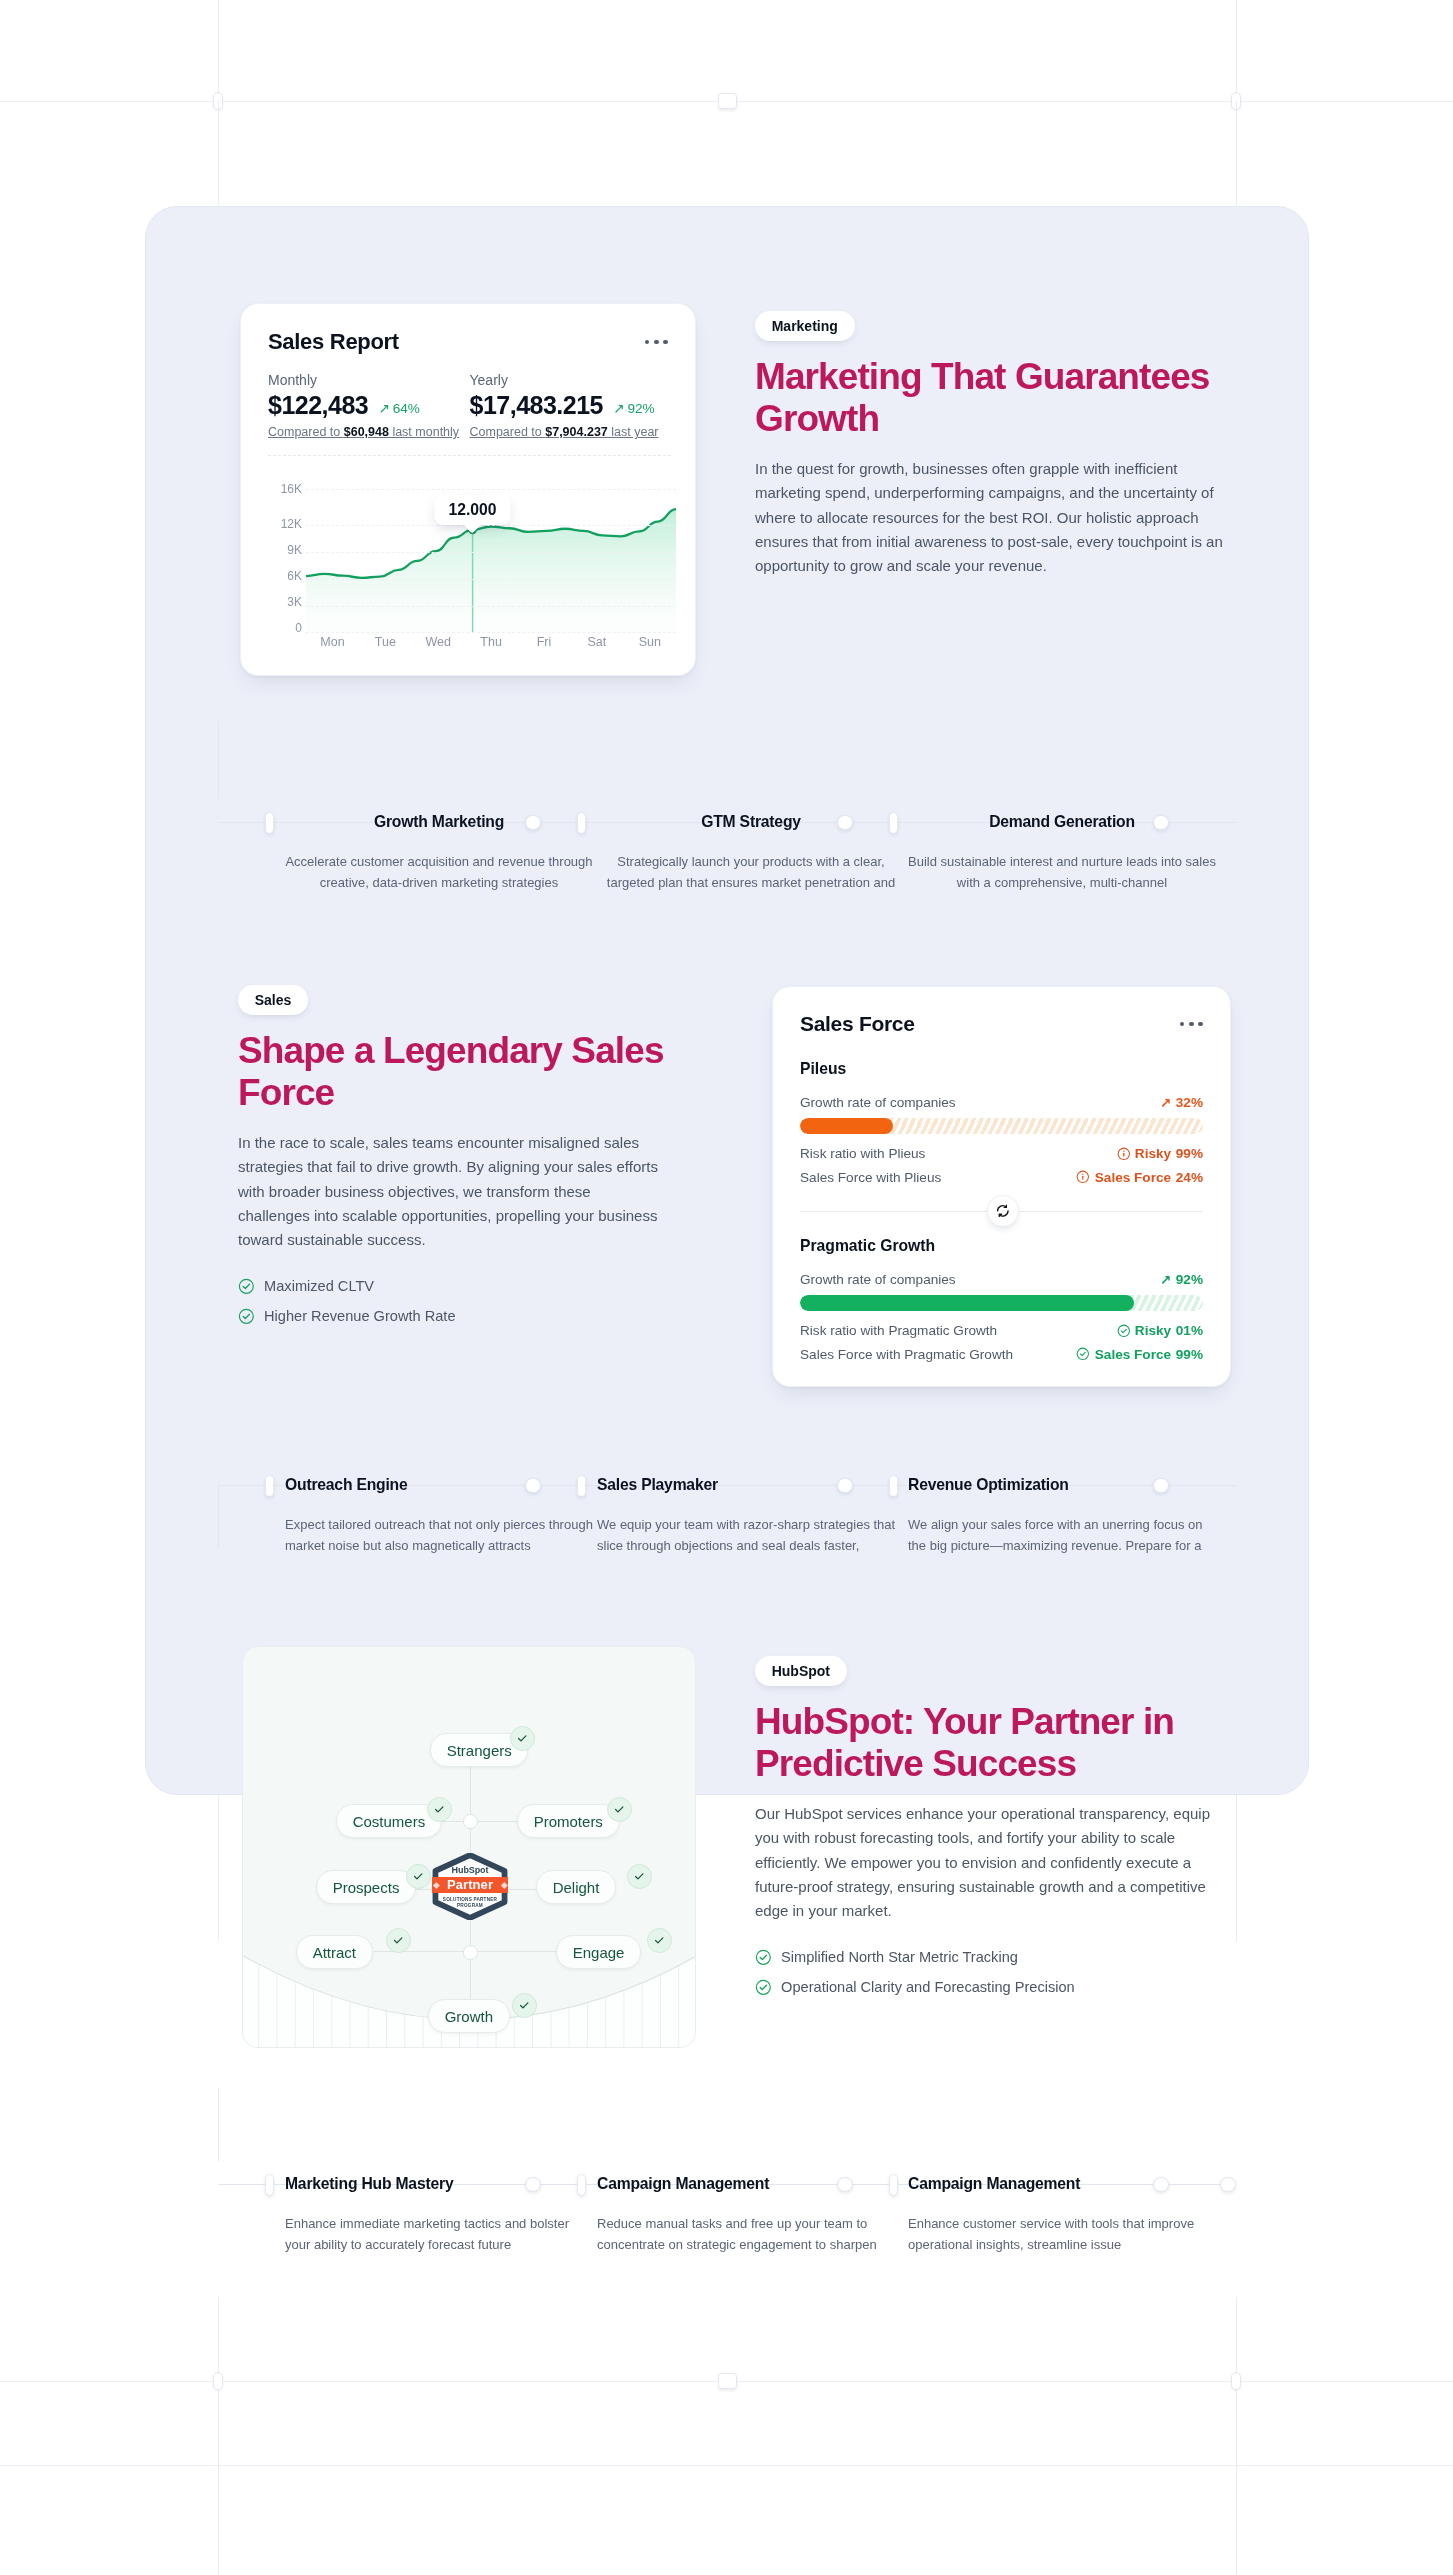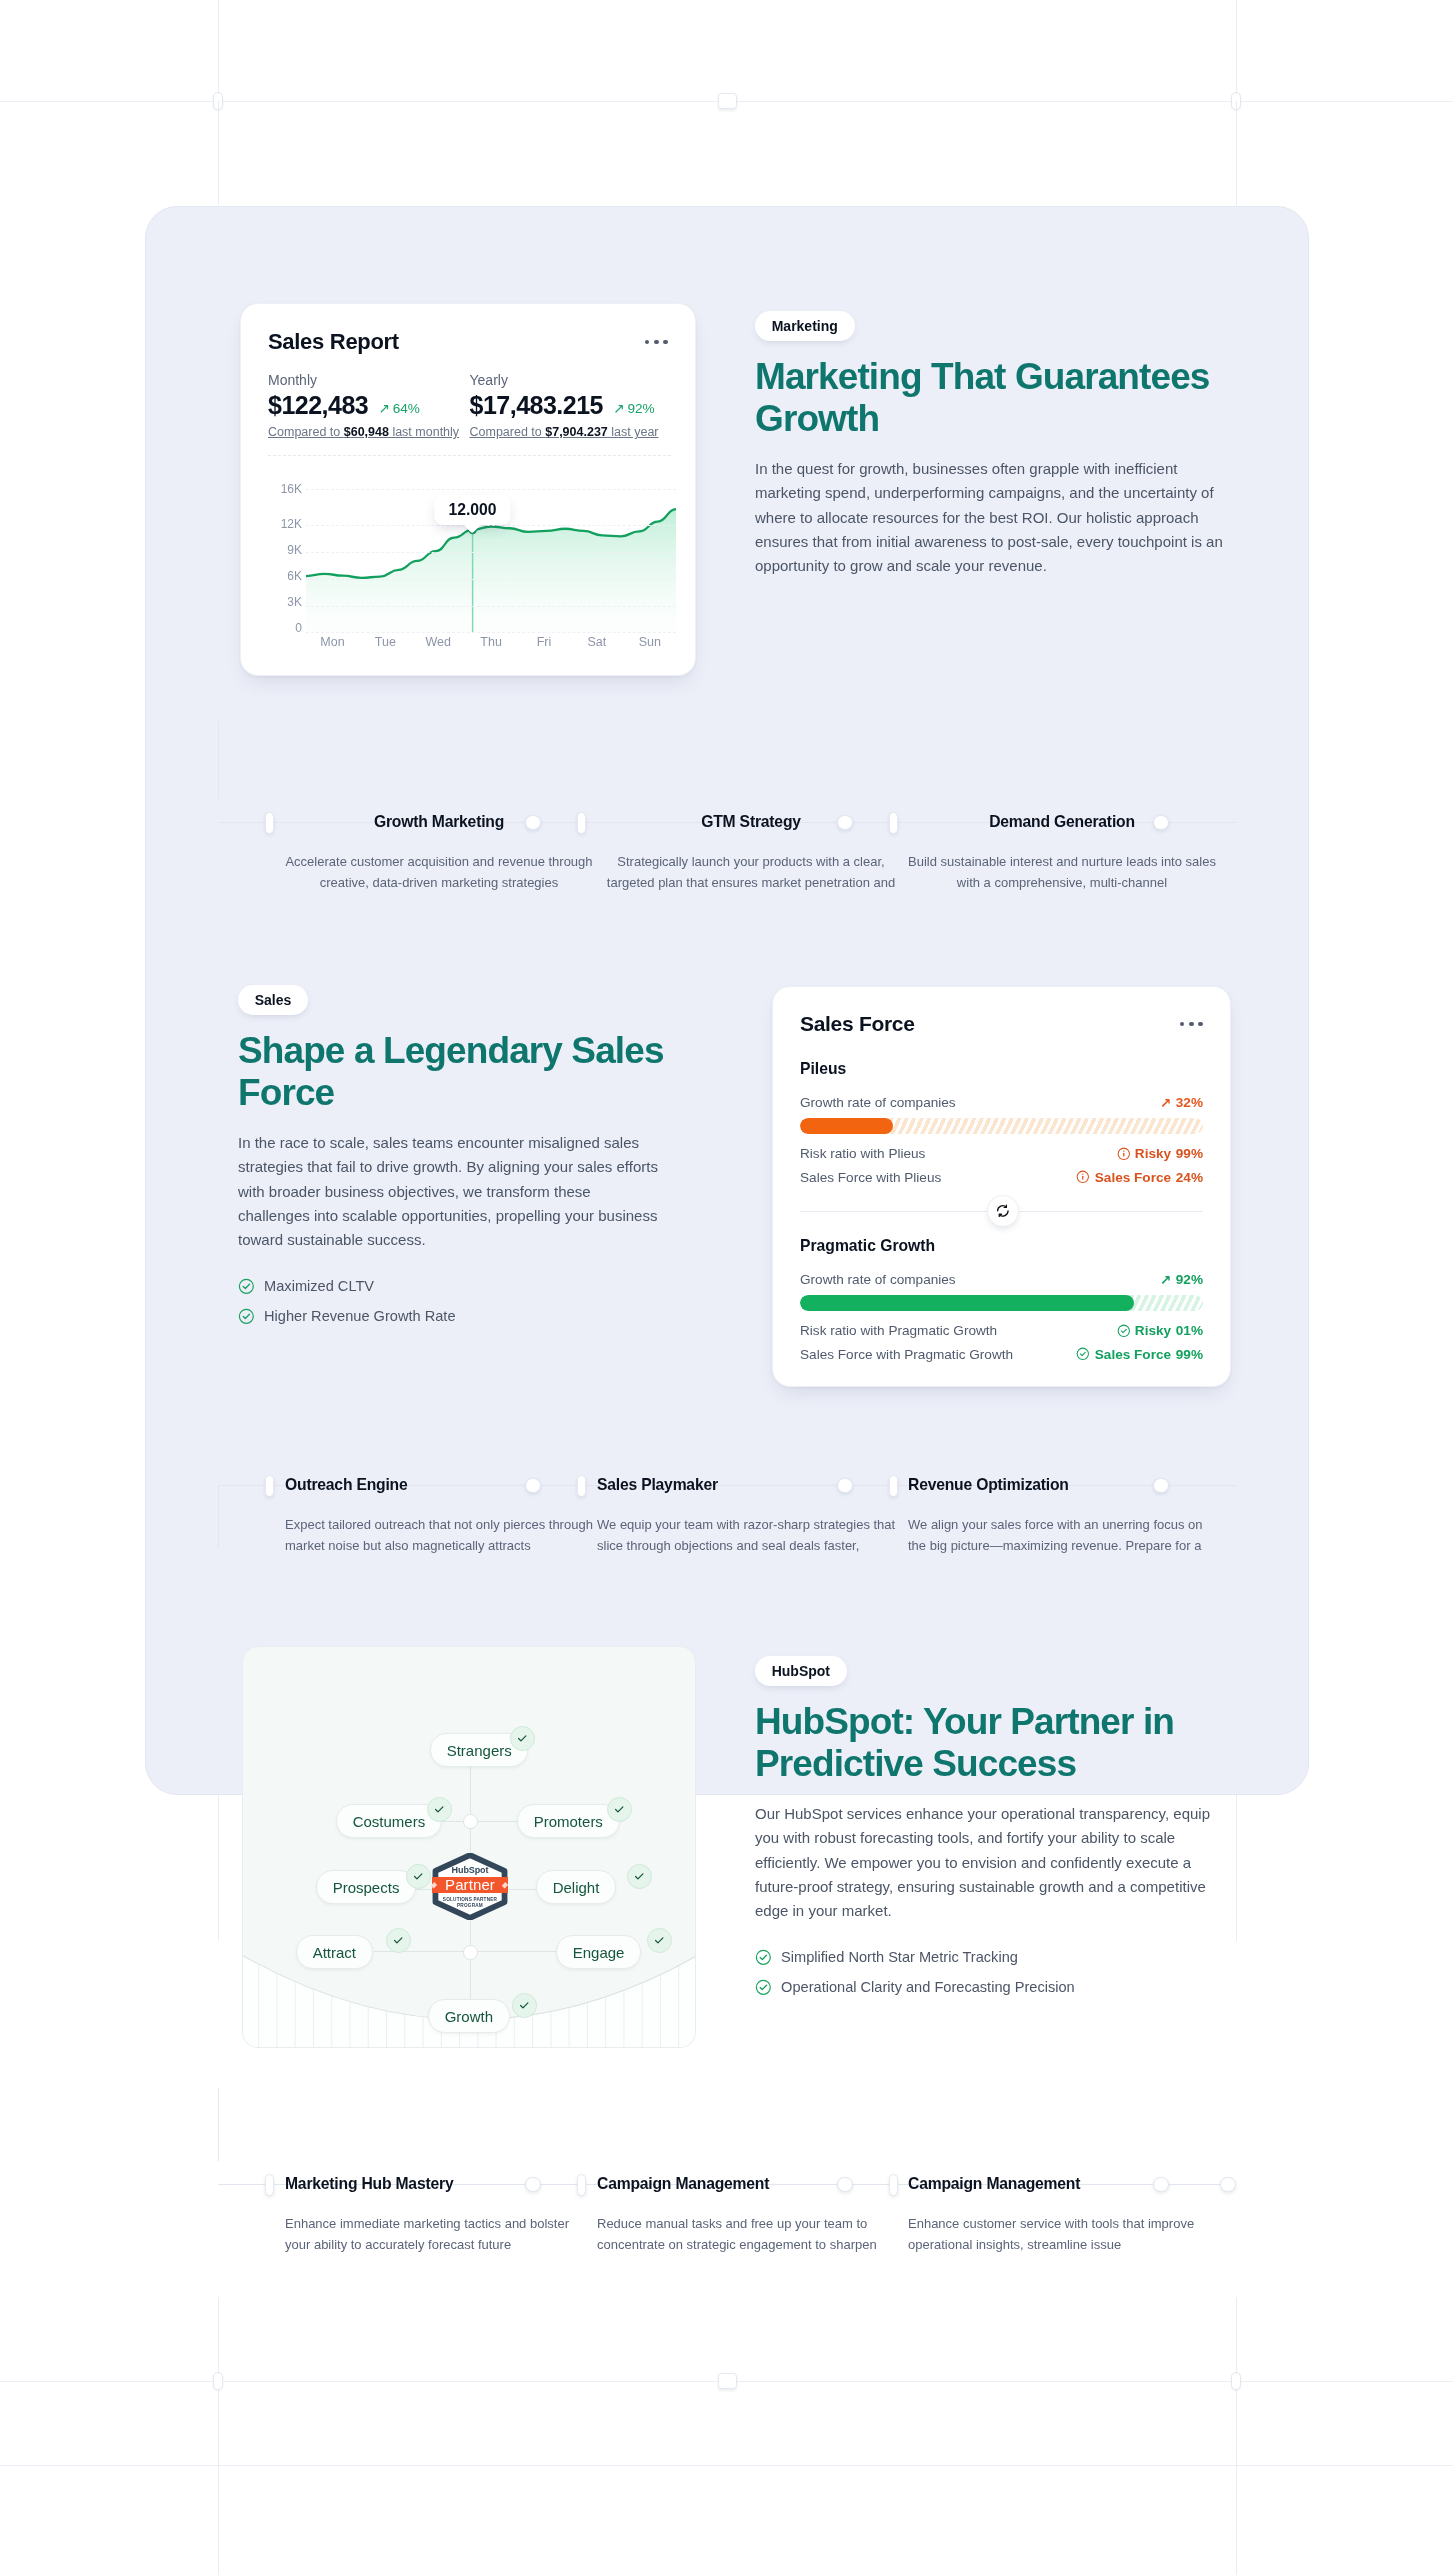--- a/index.html
+++ b/index.html
@@ -67,21 +67,21 @@
        font-size:15.7px;font-weight:600;color:#0b1220;
        box-shadow:0 5.2px 12.5px -3.1px rgba(33,45,80,.20);white-space:nowrap;}
   .tip:after{content:"";position:absolute;left:50%;bottom:-5.7px;margin-left:-5.7px;
              width:11.5px;height:11.5px;background:#fff;border-radius:2.1px;transform:rotate(45deg);
              box-shadow:2.1px 2.1px 4.2px -2.1px rgba(33,45,80,.16);}
 
   
   .pill{display:inline-block;background:#fff;border-radius:522px;padding:6.8px 16.7px;
         font-size:14px;font-weight:700;color:#0b1220;
         box-shadow:0 3.1px 8.4px -3.1px rgba(33,45,80,.18);}
-  .sec-h{font-size:37px;line-height:1.12;font-weight:700;color:#0f766e;letter-spacing:-0.9px;
+  .sec-h{font-size:37px;line-height:1.12;font-weight:700;color:#be185d;letter-spacing:-0.9px;
          margin-top:15.7px;}
   .sec-p{font-size:15px;line-height:1.62;color:#4c5566;margin-top:18px;}
   .checks{margin-top:25px;display:flex;flex-direction:column;gap:13.6px;}
   .chk{display:flex;align-items:center;gap:9.4px;}
   .chk-ic{width:16.7px;height:16.7px;flex:none;}
   .chk-t{font-size:14.6px;color:#4c5566;}
 
   .col-right{position:absolute;left:755px;width:470px;}
   .col-left{position:absolute;left:238px;width:428px;}
 
@@ -130,21 +130,21 @@
   .fw-line{position:absolute;background:#dde5e7;}
   .fw-hub{position:absolute;width:14.6px;height:14.6px;border-radius:50%;background:#fff;
           border:0.5px solid #dde5e7;}
 
   
   .hs-badge{position:absolute;width:84px;height:67px;}
   .hs-word{position:absolute;top:11.5px;left:0;right:0;text-align:center;
            font-size:9px;font-weight:700;color:#33475b;letter-spacing:-0.1px;}
   .hs-bar{position:absolute;left:4.2px;right:4.2px;top:23.5px;height:16.7px;background:#f2562a;
           display:flex;align-items:center;justify-content:center;gap:8.4px;}
-  .hs-bar span{color:#fff;font-size:15px;font-weight:400;letter-spacing:0.1px;}
+  .hs-bar span{color:#fff;font-size:13px;font-weight:700;letter-spacing:0.1px;}
   .hs-dia{width:4.7px;height:4.7px;background:#ffd9cc;transform:rotate(45deg);display:block;}
   .hs-sub{position:absolute;left:0;right:0;top:44px;text-align:center;
           font-size:4.7px;font-weight:700;color:#33475b;line-height:1.35;letter-spacing:0.2px;}
 
   .fan{position:absolute;left:0;right:0;bottom:0;height:120px;overflow:hidden;}
 </style>
 </head>
 <body>
 
 <div class="canvas-frame">

